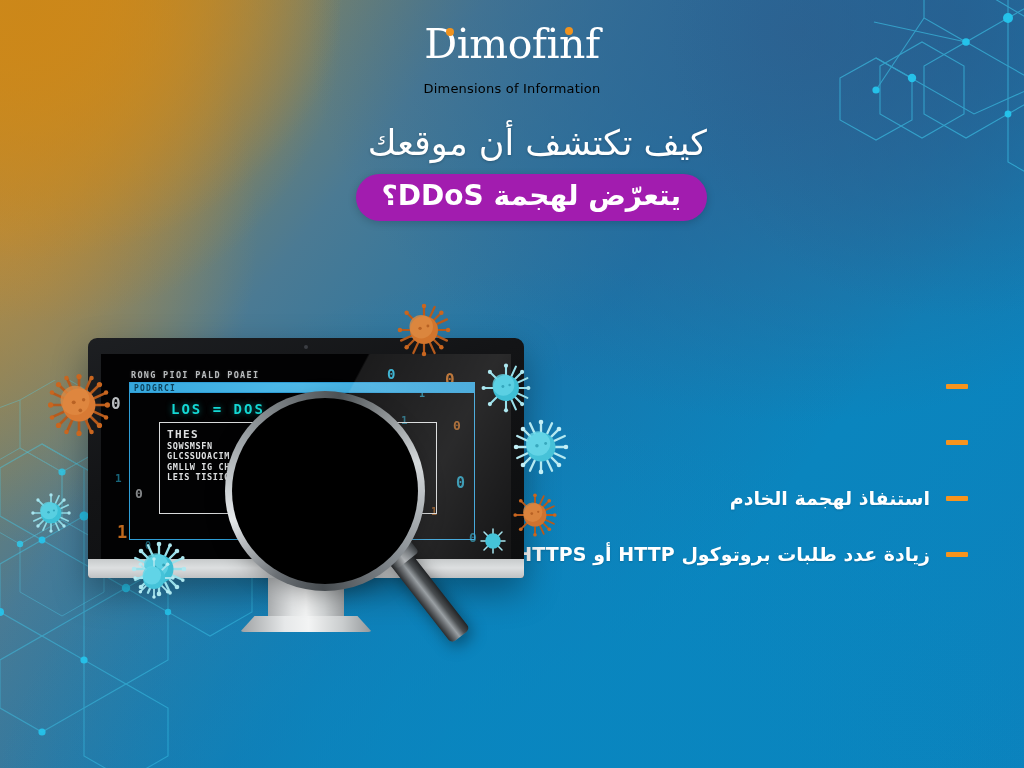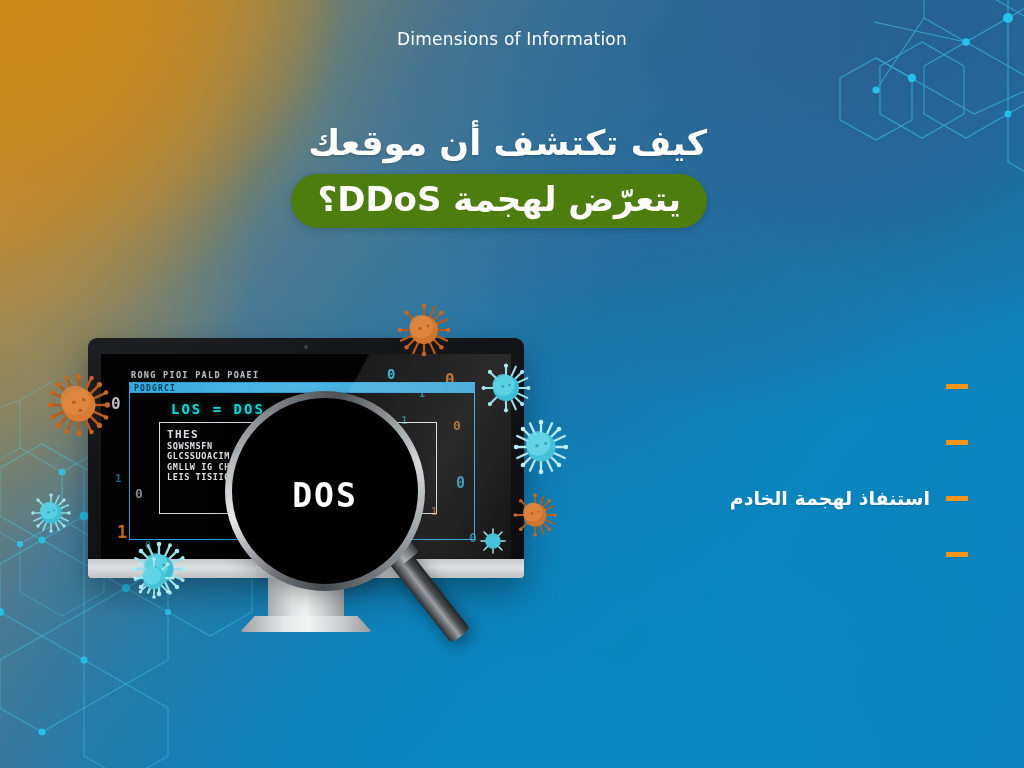--- a/index.html
+++ b/index.html
@@ -54,39 +54,39 @@
     letter-spacing:-0.5px; font-weight:400;
     position:relative; display:inline-block;
   }
   .logo-dot {
     position:absolute; width:8px; height:8px; border-radius:50%;
     background:#f0931f;
   }
   .logo-dot.d1 { left:22px; top:4px; }
   .logo-dot.d2 { right:27px; top:3px; }
   .logo-tag {
-    margin-top:5px;
+    margin-top:16px;
     font-family:"DejaVu Sans", sans-serif;
-    font-size:17px; color:#ffffff; letter-spacing:0.2px;
+    font-size:13px; color:#000000; letter-spacing:0.2px;
   }
 
   
   #headline {
     position:absolute; right:317px; top:122px;
     text-align:right; direction:rtl;
   }
   .hl-line1 {
-    font-size:35px; font-weight:700; color:#ffffff;
+    font-size:35px; font-weight:400; color:#ffffff;
     line-height:1.22; white-space:nowrap;
     text-shadow:0 1px 3px rgba(0,0,0,0.22);
   }
   .hl-pill {
     display:inline-block; margin-top:9px;
-    background:#4d7c0f;
-    color:#ffffff; font-size:34px; font-weight:700;
+    background:#a21caf;
+    color:#ffffff; font-size:28px; font-weight:700;
     padding:5px 26px 9px 26px; border-radius:30px;
     line-height:1.18; white-space:nowrap;
     box-shadow:0 2px 8px rgba(0,0,0,0.18);
   }
 
   
   #bullets {
     position:absolute; right:56px; top:358px;
     direction:rtl; text-align:right;
   }
@@ -301,20 +301,25 @@
       </g>
       <g fill="#2ccdf0" opacity="0.8">
         <circle cx="142" cy="92" r="3.6"></circle>
         <circle cx="100" cy="164" r="3.2"></circle>
         <circle cx="184" cy="68" r="2.8"></circle>
       </g>
     </svg>
   </div>
 
   <div id="logo">
+    <div class="logo-word">
+      <span>Dimofinf</span>
+      <span class="logo-dot d1"></span>
+      <span class="logo-dot d2"></span>
+    </div>
     <div class="logo-tag">Dimensions of Information</div>
   </div>
 
   <div id="headline">
     <div class="hl-line1">كيف تكتشف أن موقعك</div>
     <div class="hl-pill">يتعرّض لهجمة DDoS؟</div>
   </div>
 
   <div id="bullets">
     <div class="bullet">
@@ -322,20 +327,21 @@
     </div>
     <div class="bullet">
       <span class="dash"></span>
     </div>
     <div class="bullet">
       <span class="dash"></span>
       <span class="btext">استنفاذ لهجمة الخادم</span>
     </div>
     <div class="bullet">
       <span class="dash"></span>
+      <span class="btext">زيادة عدد طلبات بروتوكول HTTP أو HTTPS</span>
     </div>
   </div>
 
   <div id="monitor">
     <div class="mon-body">
       <div class="mon-webcam"></div>
       <div class="mon-screen">
         <div class="term">
 
           <div class="bits">
@@ -739,19 +745,18 @@
         </g>
         <circle cx="50" cy="50" r="27" fill="#d9803c"></circle>
         <circle cx="45" cy="43" r="23" fill="#e69352" opacity="0.7"></circle>
         <g fill="#b35c22" opacity="0.55">
           <circle cx="41" cy="45" r="3.2"></circle>
             <circle cx="57" cy="40" r="2.8"></circle>
           <circle cx="53" cy="59" r="3"></circle>
             <circle cx="38" cy="58" r="2.4"></circle>
         </g>
       </svg>
-      <div class="mag-dos">DOS</div>
       <div class="mag-shine"></div>
     </div>
     <div class="mag-ring"></div>
   </div>
 
 </div>
 
 </body></html>

